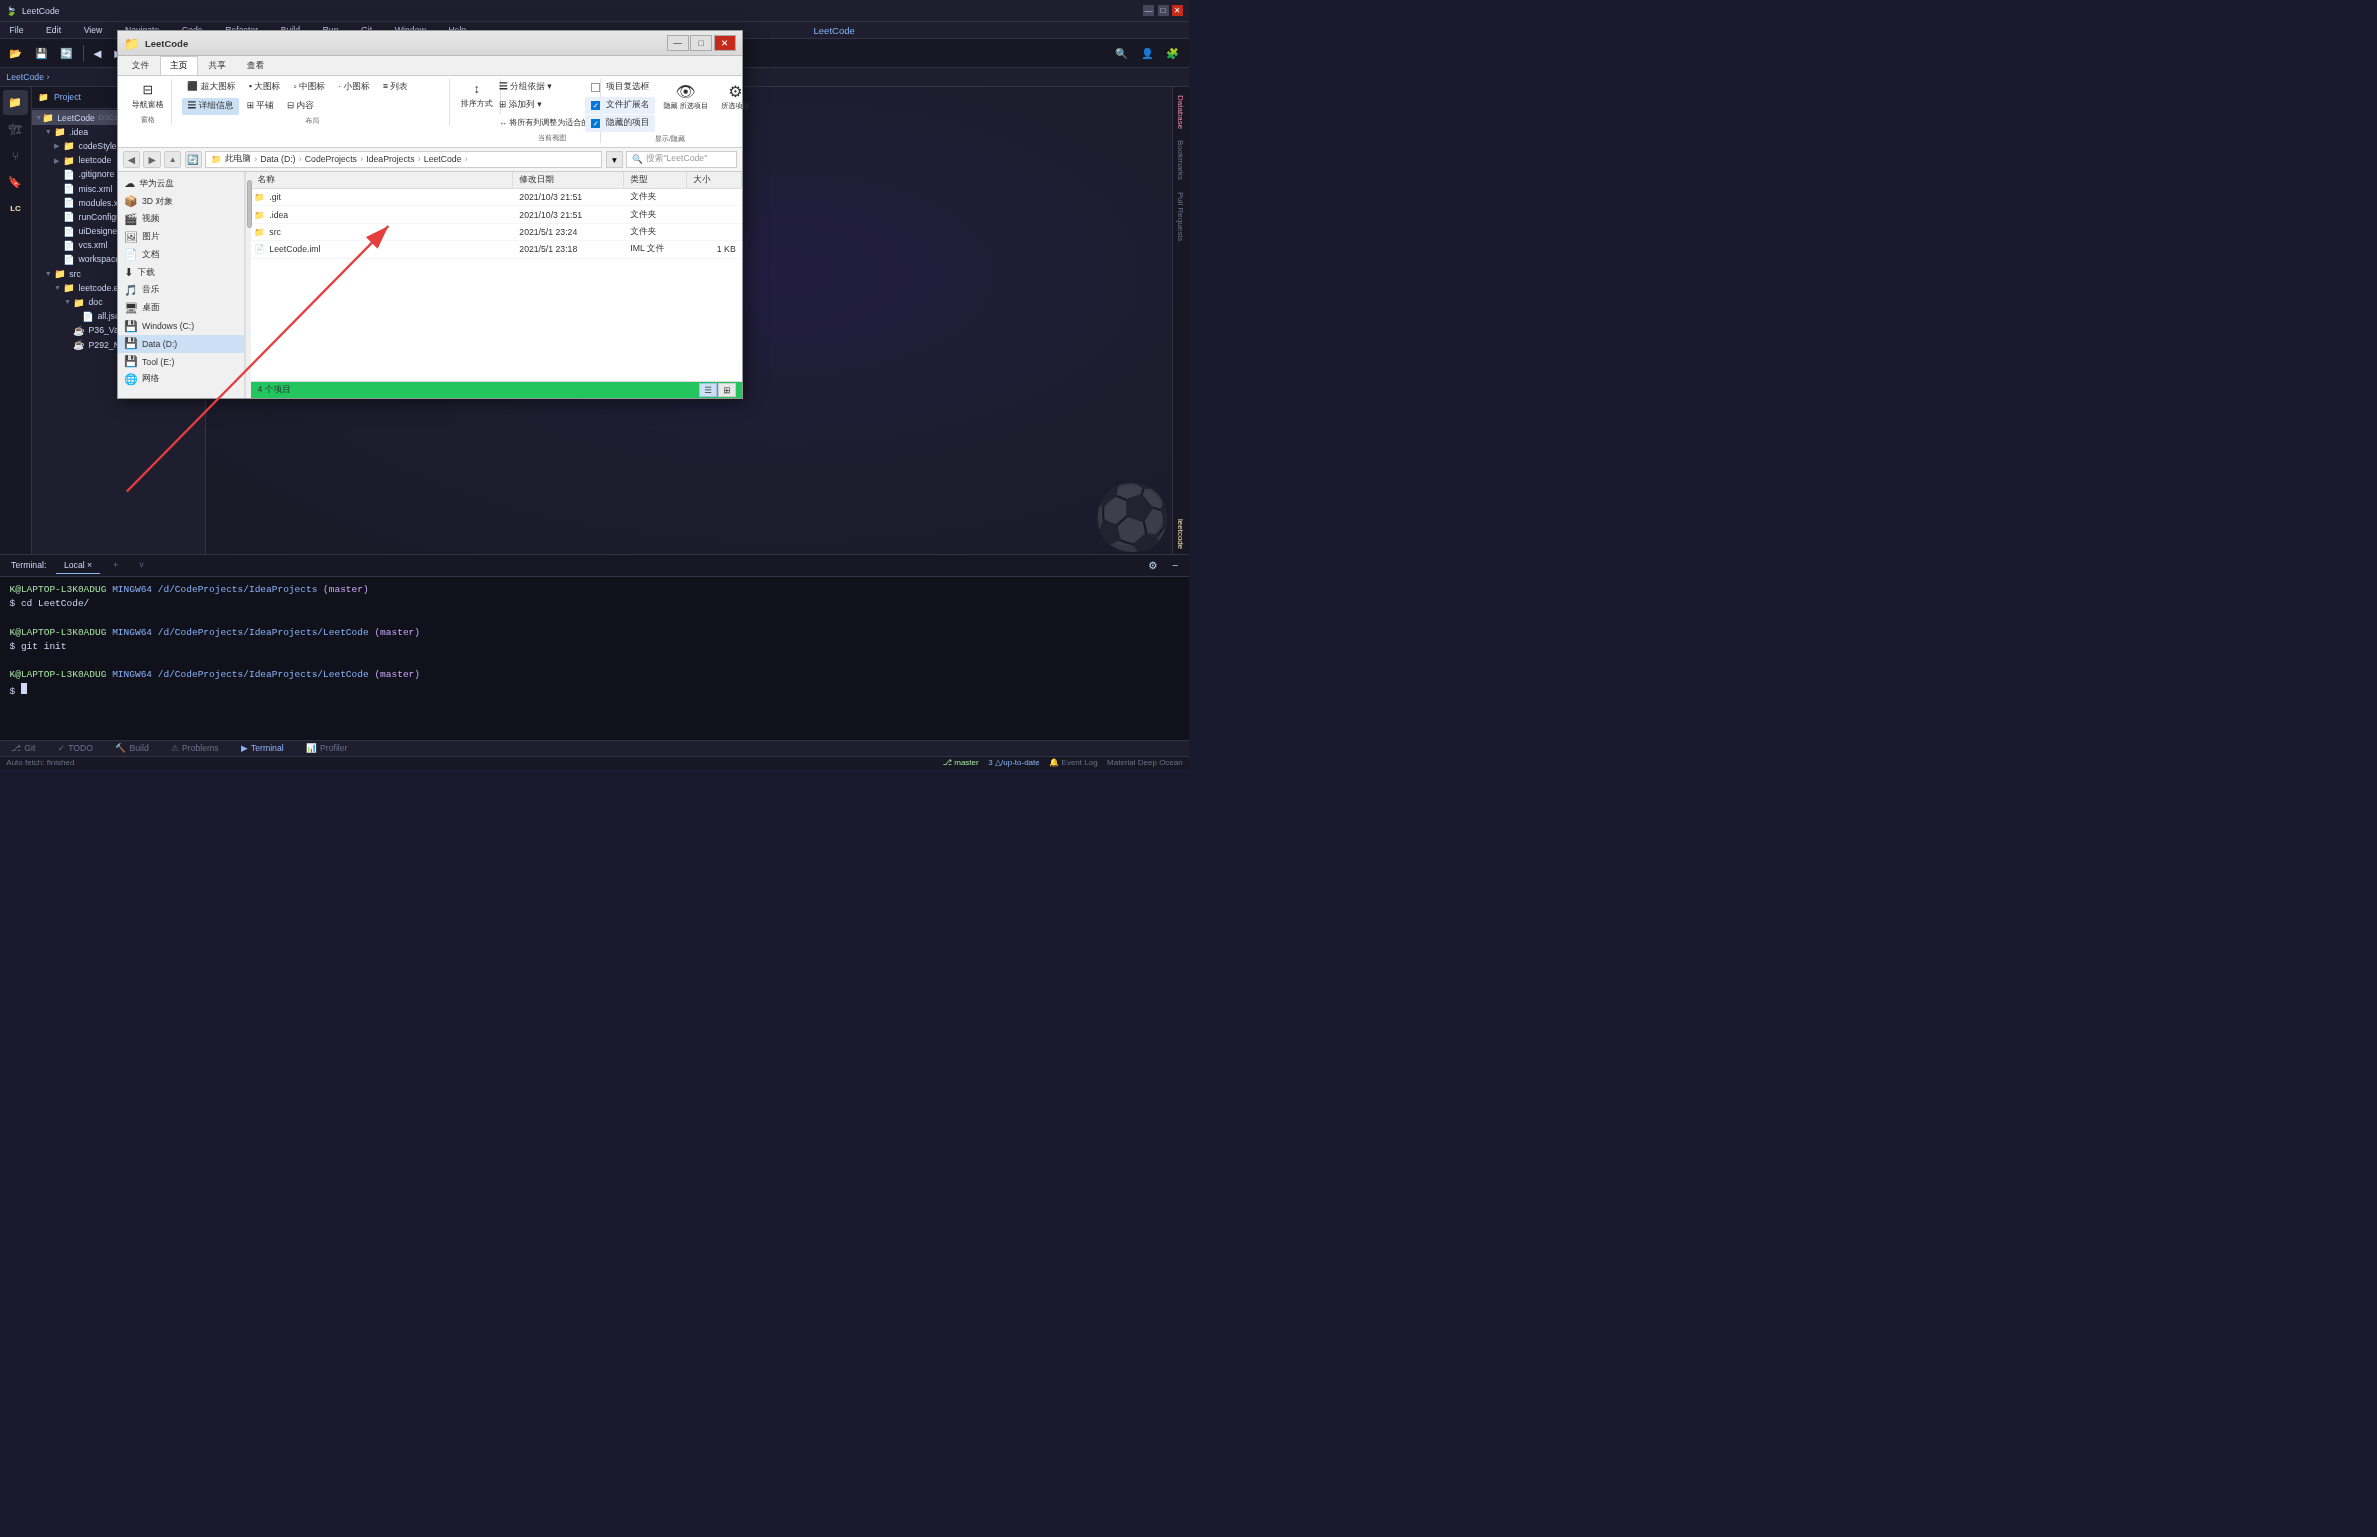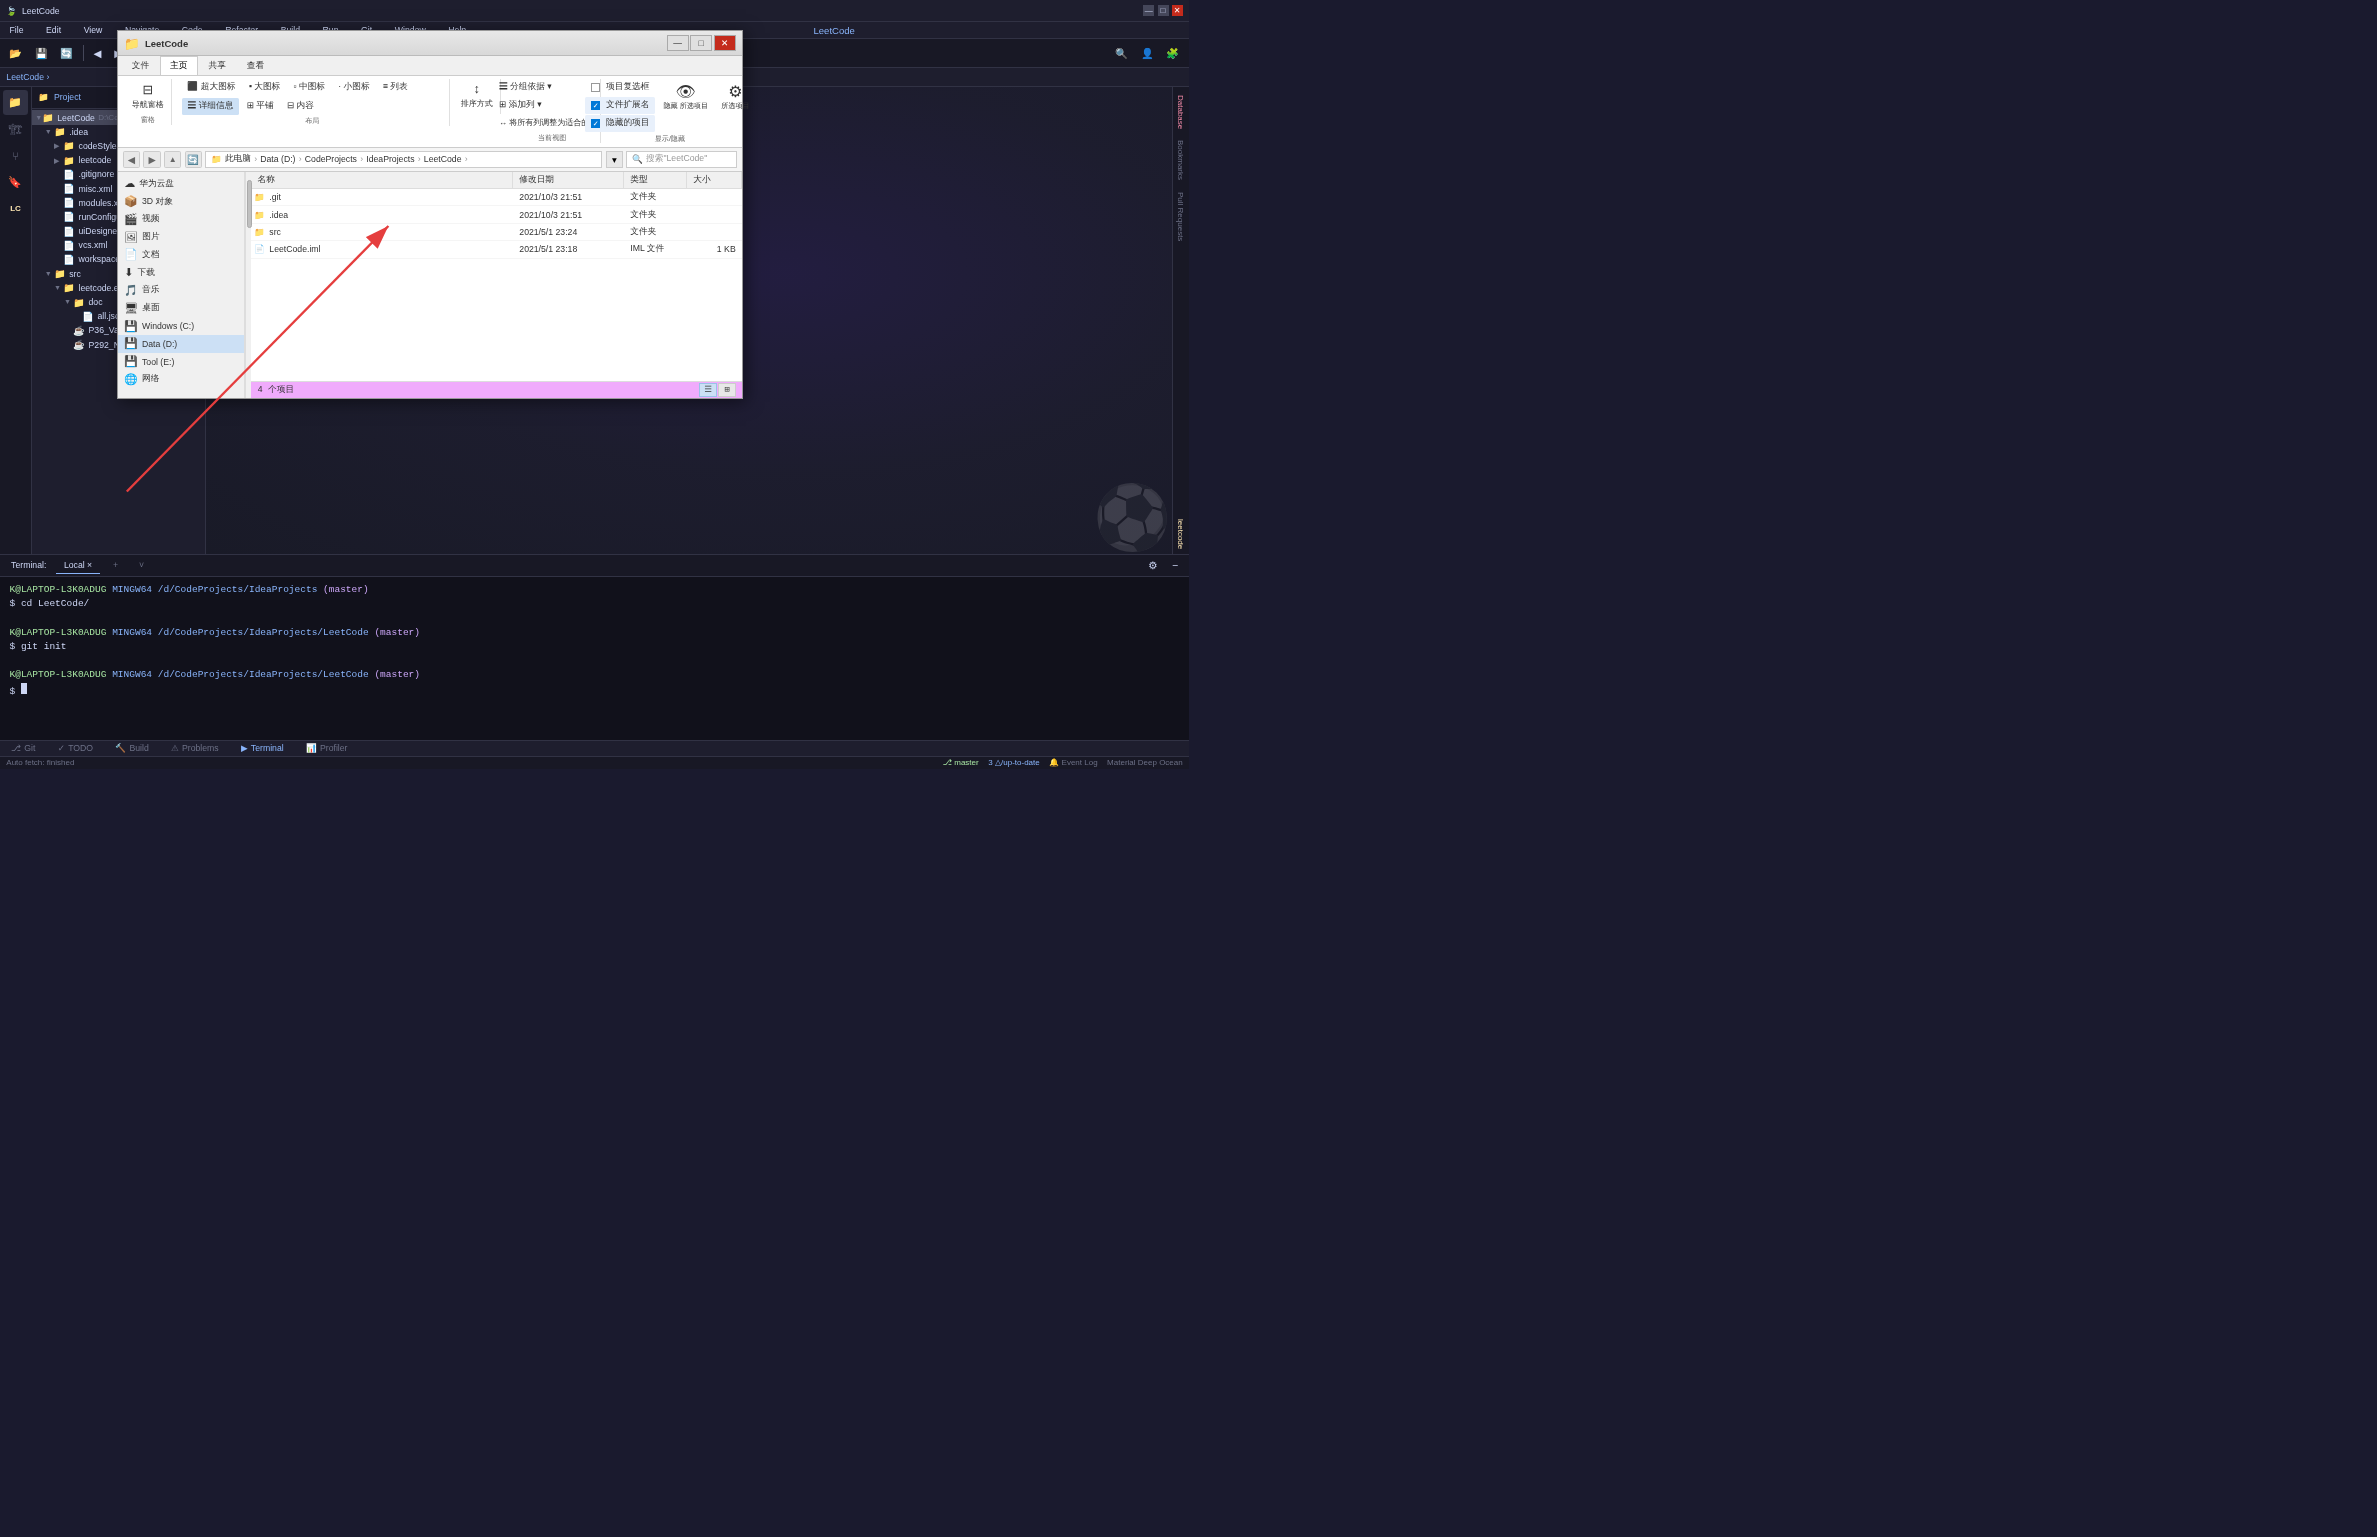--- a/index.html
+++ b/index.html
@@ -560,29 +560,28 @@
       display: flex;
       align-items: center;
       gap: 4px;
     }
     .exp-file-date { width: 111px; padding: 0 6.3px; }
     .exp-file-type { width: 63px; padding: 0 6.3px; }
     .exp-file-size { width: 55px; padding: 0 6.3px; text-align: right; }
 
     .exp-status-bar {
       height: 17.4px;
-      background: #f0abfc;
+      background: #22c55e;
       border-top: 0.8px solid #ddd;
       display: flex;
       align-items: center;
       padding: 0 6.3px;
       font-size: 8.7px;
       color: #333;
       justify-content: space-between;
-      font-family: Liberation Mono, monospace;
     }
     .exp-view-btns {
       display: flex;
       gap: 1.6px;
     }
     .exp-view-btn {
       width: 17.4px; height: 14.3px;
       background: #e8e8e8;
       border: 0.8px solid #ccc;
       cursor: pointer;

